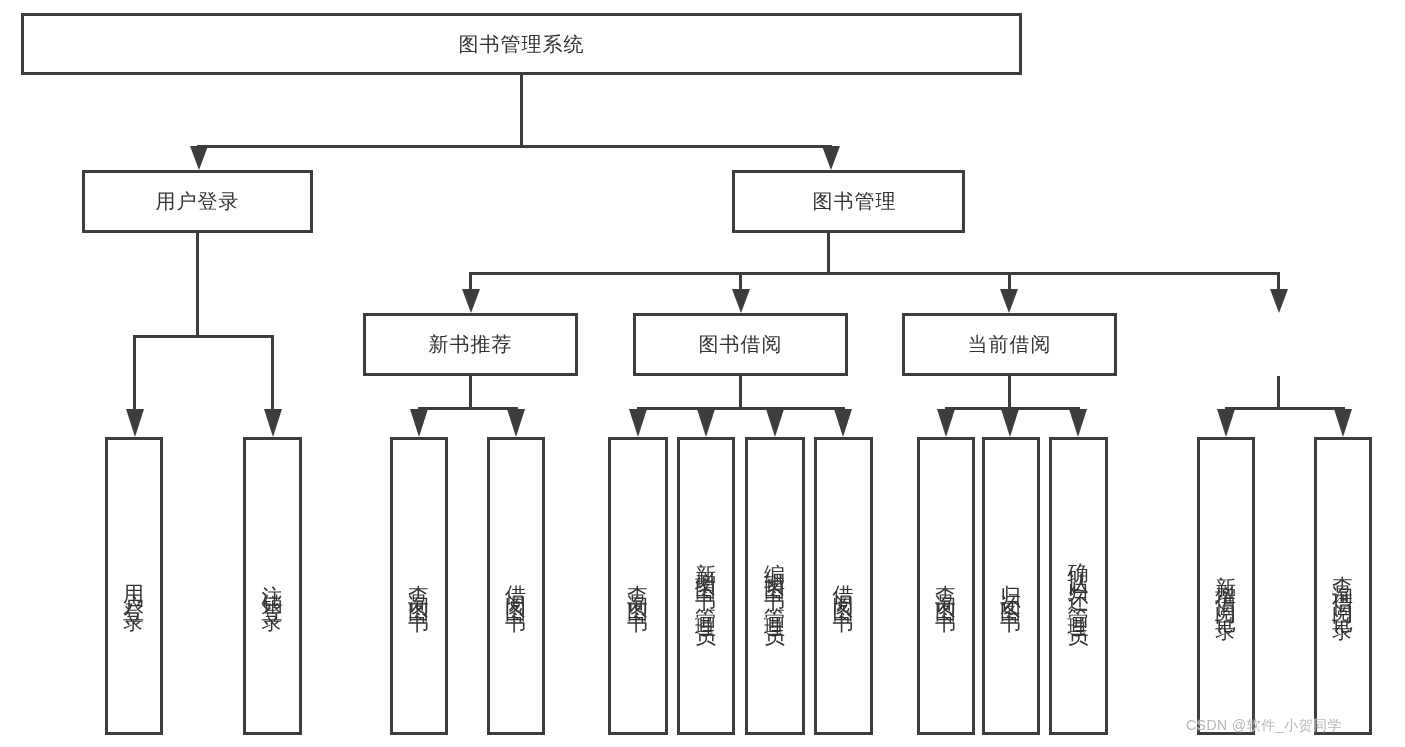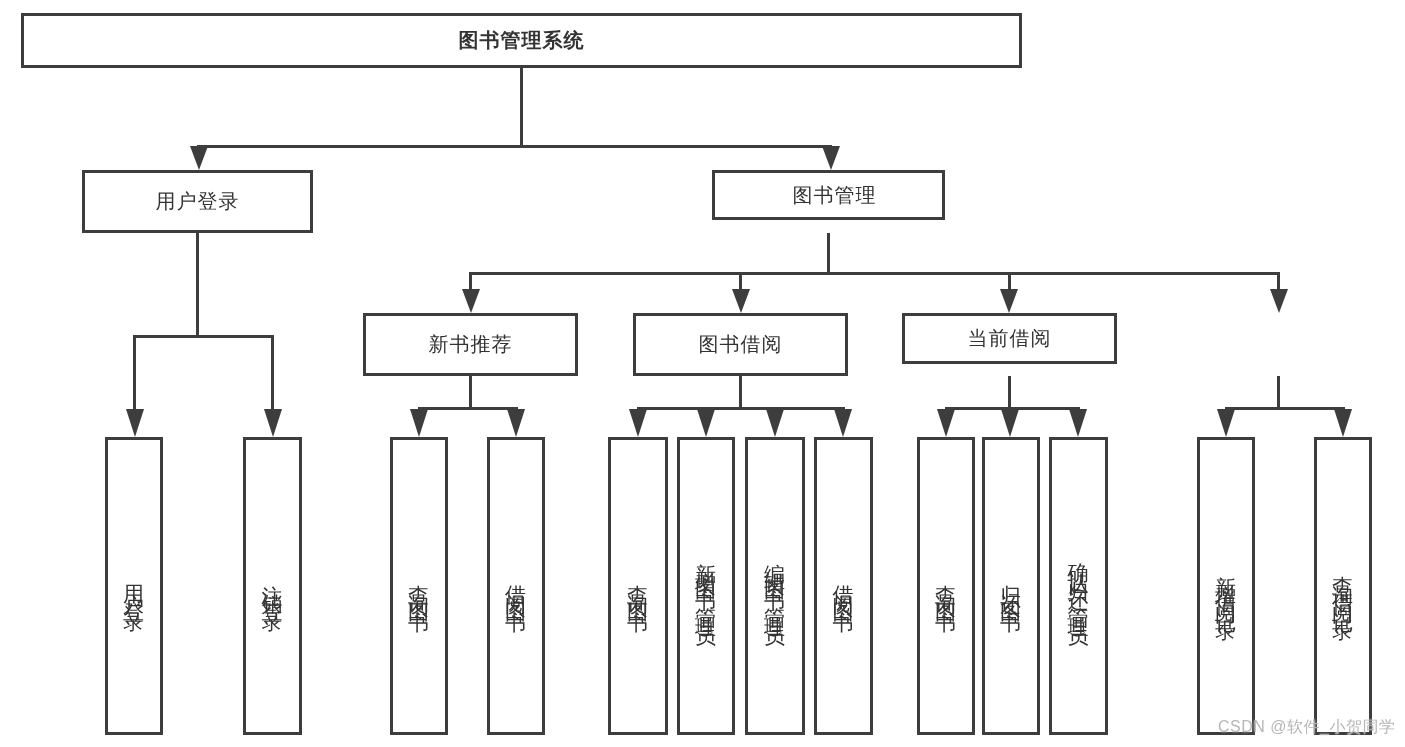--- a/index.html
+++ b/index.html
@@ -23,22 +23,22 @@
   .v{position:absolute;width:3px;background:#3d3d3d;}
   .h{position:absolute;height:3px;background:#3d3d3d;}
   .tri{
     position:absolute;width:0;height:0;
     border-left:9px solid transparent;border-right:9px solid transparent;
     border-top:28px solid #3d3d3d;
   }
   .tri.short{border-top-width:24px;}
   #watermark{
     position:absolute;left:1186px;top:717px;z-index:10;
-    font-size:16px;color:rgba(178,178,178,0.95);letter-spacing:0.5px;
-    text-shadow:0 0 2px #ffffff;white-space:nowrap;margin-left:32px;
+    font-size:14px;color:rgba(178,178,178,0.95);letter-spacing:0.5px;
+    text-shadow:0 0 2px #ffffff;white-space:nowrap;
   }
 </style>
 </head>
 <body>
 
 <div id="canvas">
 
   <div class="v" style="left:520px;top:68px;height:79px;"></div>
   <div class="h" style="left:197px;top:145px;width:635px;"></div>
   <div class="tri short" style="left:190px;top:146px;"></div>
@@ -78,28 +78,28 @@
   <div class="h" style="left:945px;top:407px;width:135px;"></div>
   <div class="tri" style="left:937px;top:409px;"></div>
   <div class="tri" style="left:1001px;top:409px;"></div>
   <div class="tri" style="left:1069px;top:409px;"></div>
 
   <div class="v" style="left:1277px;top:376px;height:33px;"></div>
   <div class="h" style="left:1225px;top:407px;width:120px;"></div>
   <div class="tri" style="left:1217px;top:409px;"></div>
   <div class="tri" style="left:1334px;top:409px;"></div>
 
-  <div class="box" style="left:21px;top:13px;width:1001px;height:55px;font-weight:bold;">图书管理系统</div>
+  <div class="box" style="left:21px;top:13px;width:1001px;height:62px;">图书管理系统</div>
 
   <div class="box" style="left:82px;top:170px;width:231px;height:63px;">用户登录</div>
-  <div class="box" style="left:712px;top:170px;width:233px;height:50px;padding-left:12px;">图书管理</div>
+  <div class="box" style="left:732px;top:170px;width:233px;height:63px;padding-left:12px;">图书管理</div>
 
   <div class="box" style="left:633px;top:313px;width:215px;height:63px;">图书借阅</div>
   <div class="box" style="left:363px;top:313px;width:215px;height:63px;">新书推荐</div>
-  <div class="box" style="left:902px;top:313px;width:215px;height:51px;">当前借阅</div>
+  <div class="box" style="left:902px;top:313px;width:215px;height:63px;">当前借阅</div>
 
   <div class="leaf" style="left:105px;top:437px;width:58px;height:298px;">
     <span>用户登录</span>
   </div>
   <div class="leaf" style="left:243px;top:437px;width:59px;height:298px;">
     <span>注销登录</span>
   </div>
 
   <div class="leaf" style="left:390px;top:437px;width:58px;height:298px;">
     <span>查询图书</span>

